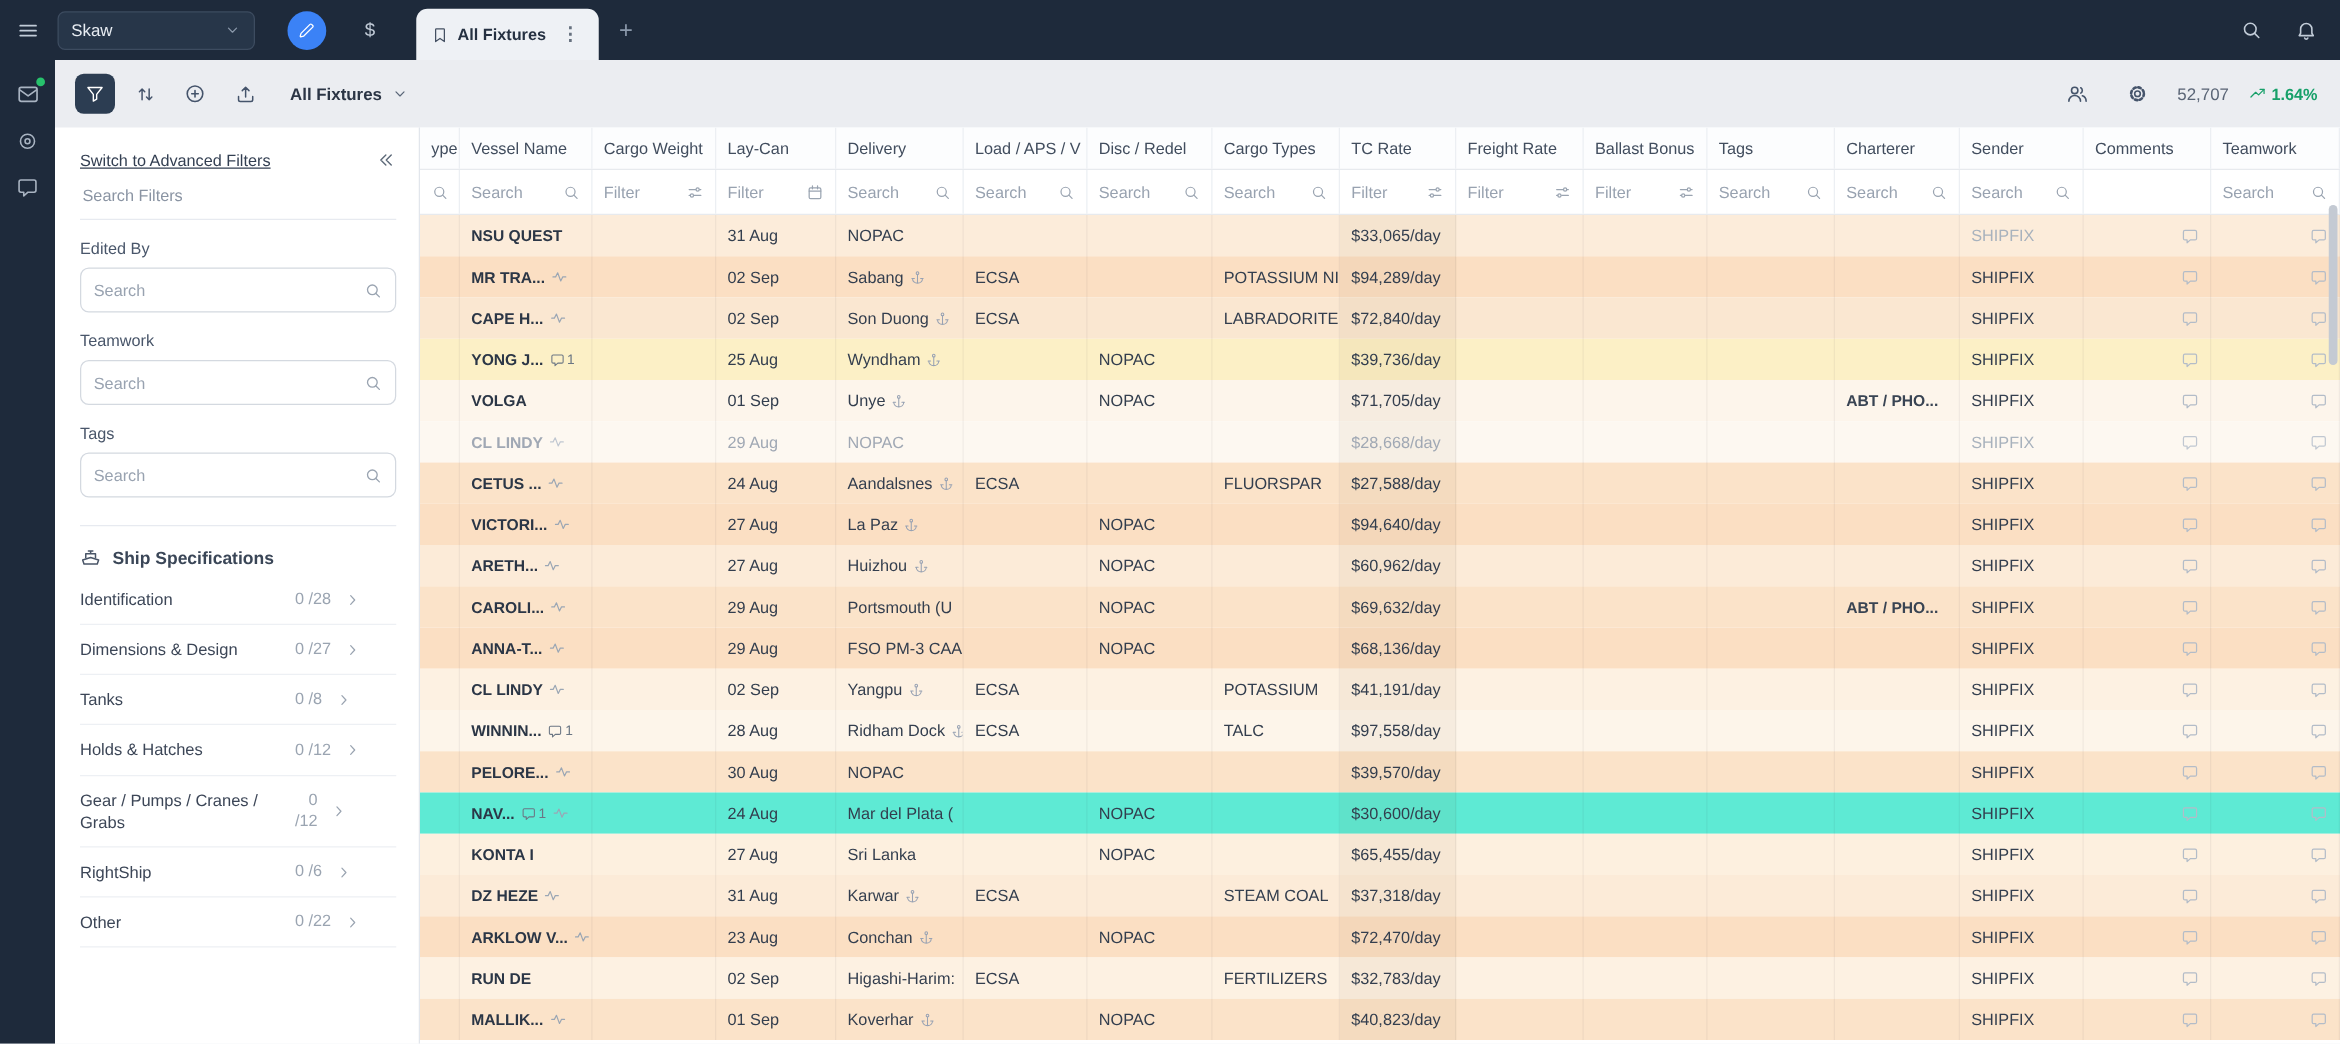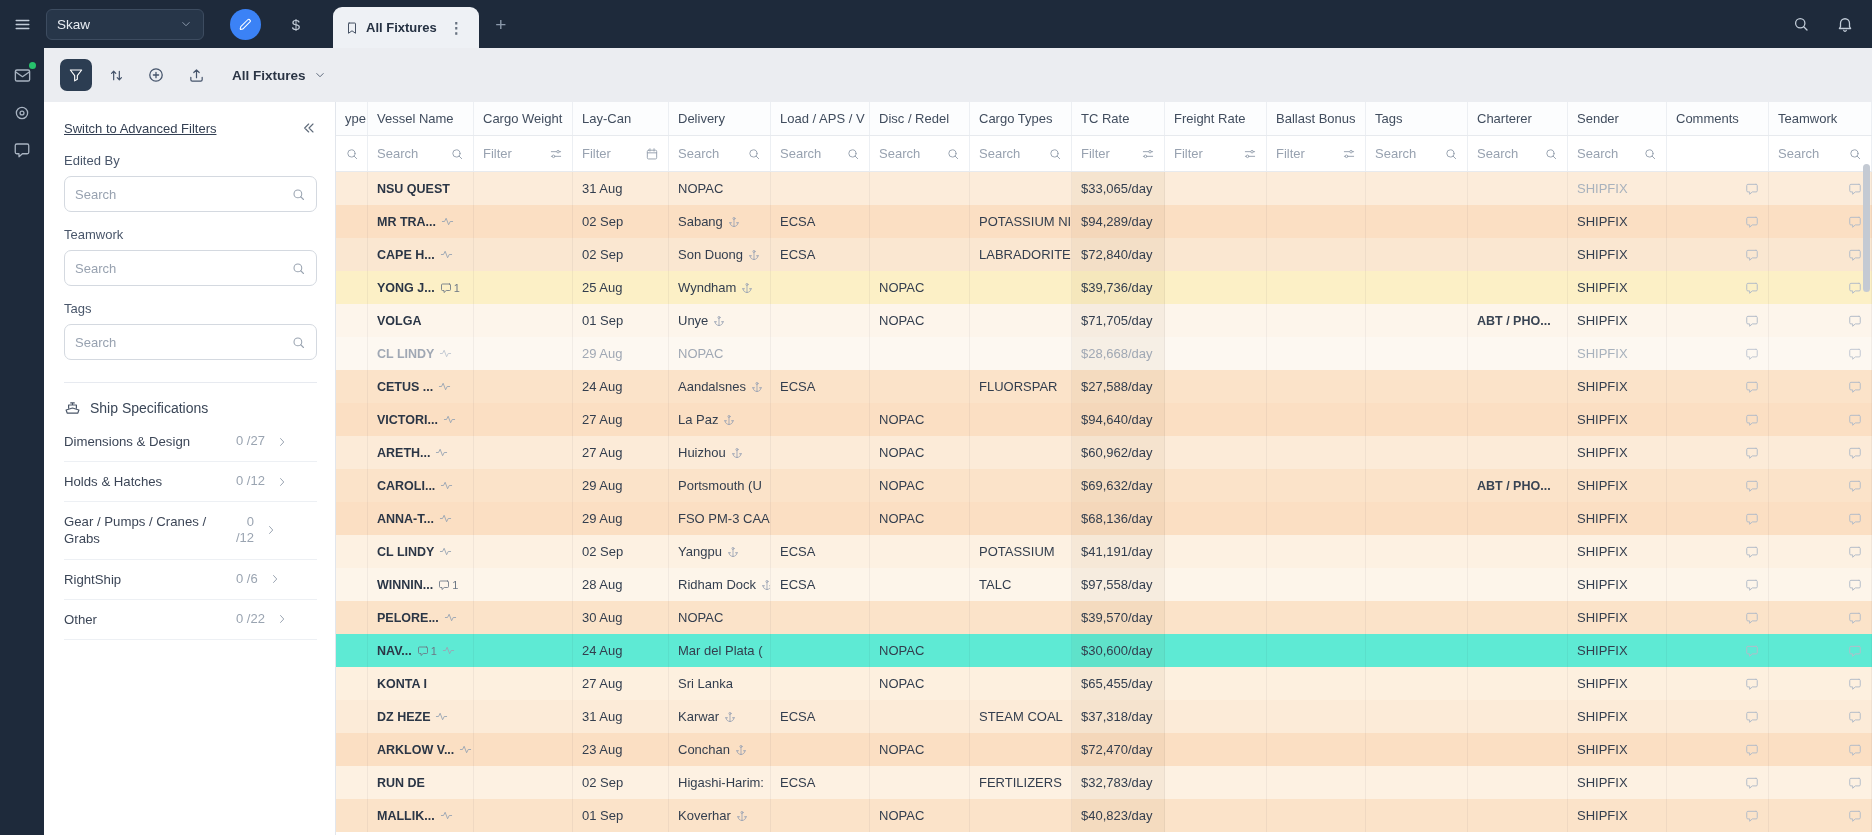--- a/index.html
+++ b/index.html
@@ -55,21 +55,21 @@
   .collapse{background:none;border:none;color:#5f6b7a;display:flex}
   .sfilters{width:100%;border:none;border-bottom:1px solid #e7eaf0;padding:11px 2px;font-size:13px;color:#333;outline:none;background:transparent}
   .sfilters::placeholder{color:#8a94a3}
   .fgroup{margin-top:15px}
   .flabel{font-size:13px;color:#49566a;margin-bottom:8px}
   .sbox{height:36px;border:1px solid #d4d9e0;border-radius:7px;display:flex;align-items:center;padding:0 10px;gap:6px}
   .sbox input{flex:1;border:none;outline:none;font-size:13px;color:#333;background:none;min-width:0}
   .sbox input::placeholder{color:#98a2b0}
   .sbox svg{color:#9aa4b1}
   .pdivider{border:none;border-top:1px solid #e7eaf0;margin:22px 0 12px}
-  .specs-head{display:flex;gap:9px;align-items:center;font-size:14px;color:#3a4657;font-weight:400;margin:4px 0 2px;padding:4px 0}
+  .specs-head{display:flex;gap:9px;align-items:center;font-size:14px;color:#3a4657;font-weight:700;margin:4px 0 2px;padding:4px 0}
   .specs-head svg{color:#4a5668}
   .spec{display:flex;align-items:center;padding:11px 2px 11px 0;border-bottom:1px solid #edf0f4;font-size:13.2px;color:#3c4657;cursor:pointer}
   .spec-label{flex:1;max-width:172px;line-height:1.3}
   .spec-count{color:#9aa4b1;text-align:right;margin-right:10px;font-size:13px;line-height:1.3;white-space:nowrap}
   .spec-chev{color:#9aa4b1}
 
   
   .table-area{flex:1;min-width:0;background:#fff;display:flex;flex-direction:column;overflow:hidden}
   .thead{display:flex;height:34px;flex:0 0 34px;border-bottom:1px solid #e7eaee;background:#fcfdfe}
   .th{display:flex;align-items:center;padding:0 9px;font-size:13px;color:#414d5e;border-right:1px solid #eceff3;white-space:nowrap;overflow:hidden;flex:0 0 auto}
@@ -189,33 +189,57 @@
               <path d="M4 14.5V18a2 2 0 0 0 2 2h12a2 2 0 0 0 2-2v-3.5"></path>
               <path d="M12 15V4M12 4 8.2 7.8M12 4l3.8 3.8"></path>
             </svg>
           </button>
         <button class="view-dd">
           <span>All Fixtures</span>
           <svg class="ic " width="14" height="14" viewBox="0 0 24 24" fill="none" stroke="currentColor" stroke-width="1.7" stroke-linecap="round" stroke-linejoin="round">
               <path d="M6.5 9.5 12 15l5.5-5.5"></path>
             </svg>
         </button>
+        <div class="right">
+          <button class="tb-btn">
+              <svg class="ic " width="18" height="18" viewBox="0 0 24 24" fill="none" stroke="currentColor" stroke-width="1.7" stroke-linecap="round" stroke-linejoin="round">
+                <circle cx="9" cy="8.5" r="3.4"></circle>
+                <path d="M2.8 20c0-3.4 2.8-6.2 6.2-6.2s6.2 2.8 6.2 6.2"></path>
+                <path d="M15.5 5.6a3.4 3.4 0 0 1 0 5.8M17.2 14.2c2.4.7 4 2.9 4 5.8"></path>
+              </svg>
+            </button>
+          <button class="tb-btn">
+              <svg class="ic " width="18" height="18" viewBox="0 0 24 24" fill="none" stroke="currentColor" stroke-width="1.7" stroke-linecap="round" stroke-linejoin="round">
+                <circle cx="12" cy="12" r="3"></circle>
+                <circle cx="12" cy="12" r="6.8" stroke-width="2.8" stroke-dasharray="2.6 2.75"></circle>
+              </svg>
+            </button>
+          <span class="count">52,707</span>
+          <span class="trend">
+              <svg class="ic " width="14" height="14" viewBox="0 0 24 24" fill="none" stroke="currentColor" stroke-width="1.7" stroke-linecap="round" stroke-linejoin="round">
+                <path d="M3 16.5 9.5 10l4 3.5L21 6"></path>
+                <path d="M15.5 6H21v5.5"></path>
+              </svg>
+              <span>1.64%</span>
+            </span>
+        </div>
       </div>
 
       <div class="content">
 
         <aside class="panel">
           <div class="phead">
             <button class="adv-link">Switch to Advanced Filters</button>
             <button class="collapse">
                 <svg class="ic " width="16" height="16" viewBox="0 0 24 24" fill="none" stroke="currentColor" stroke-width="1.7" stroke-linecap="round" stroke-linejoin="round">
                   <path d="M11.5 6 5.5 12l6 6M18 6l-6 6 6 6"></path>
                 </svg>
               </button>
           </div>
+          <input class="sfilters" placeholder="Search Filters" style="">
           <div id="filter-groups">
               <div class="fgroup">
                 <div class="flabel">Edited By</div>
                 <div class="sbox">
                   <input placeholder="Search" style="">
                   <svg class="ic " width="15" height="15" viewBox="0 0 24 24" fill="none" stroke="currentColor" stroke-width="1.7" stroke-linecap="round" stroke-linejoin="round">
                     <circle cx="11" cy="11" r="6.2"></circle>
                     <path d="M15.6 15.6L20 20"></path>
                   </svg>
                 </div>
@@ -244,22 +268,36 @@
           <hr class="pdivider">
           <div class="specs-head">
             <svg class="ic " width="17" height="17" viewBox="0 0 24 24" fill="none" stroke="currentColor" stroke-width="1.7" stroke-linecap="round" stroke-linejoin="round">
                 <path d="M3 15.5 4.5 20h15L21 15.5l-9-2.8z"></path>
                 <path d="M6.5 13V8.5h11V13M12 8.5V5.5M9.5 5.5h5"></path>
               </svg>
             <span>Ship Specifications</span>
           </div>
           <div id="spec-items">
               <div class="spec">
+                <span class="spec-label">Identification</span>
+                <span class="spec-count">0 /28</span>
+                <svg class="ic spec-chev" width="14" height="14" viewBox="0 0 24 24" fill="none" stroke="currentColor" stroke-width="1.7" stroke-linecap="round" stroke-linejoin="round">
+                  <path d="M9.5 6 15 12l-5.5 6"></path>
+                </svg>
+              </div>
+              <div class="spec">
                 <span class="spec-label">Dimensions &amp; Design</span>
                 <span class="spec-count">0 /27</span>
+                <svg class="ic spec-chev" width="14" height="14" viewBox="0 0 24 24" fill="none" stroke="currentColor" stroke-width="1.7" stroke-linecap="round" stroke-linejoin="round">
+                  <path d="M9.5 6 15 12l-5.5 6"></path>
+                </svg>
+              </div>
+              <div class="spec">
+                <span class="spec-label">Tanks</span>
+                <span class="spec-count">0 /8</span>
                 <svg class="ic spec-chev" width="14" height="14" viewBox="0 0 24 24" fill="none" stroke="currentColor" stroke-width="1.7" stroke-linecap="round" stroke-linejoin="round">
                   <path d="M9.5 6 15 12l-5.5 6"></path>
                 </svg>
               </div>
               <div class="spec">
                 <span class="spec-label">Holds &amp; Hatches</span>
                 <span class="spec-count">0 /12</span>
                 <svg class="ic spec-chev" width="14" height="14" viewBox="0 0 24 24" fill="none" stroke="currentColor" stroke-width="1.7" stroke-linecap="round" stroke-linejoin="round">
                   <path d="M9.5 6 15 12l-5.5 6"></path>
                 </svg>

